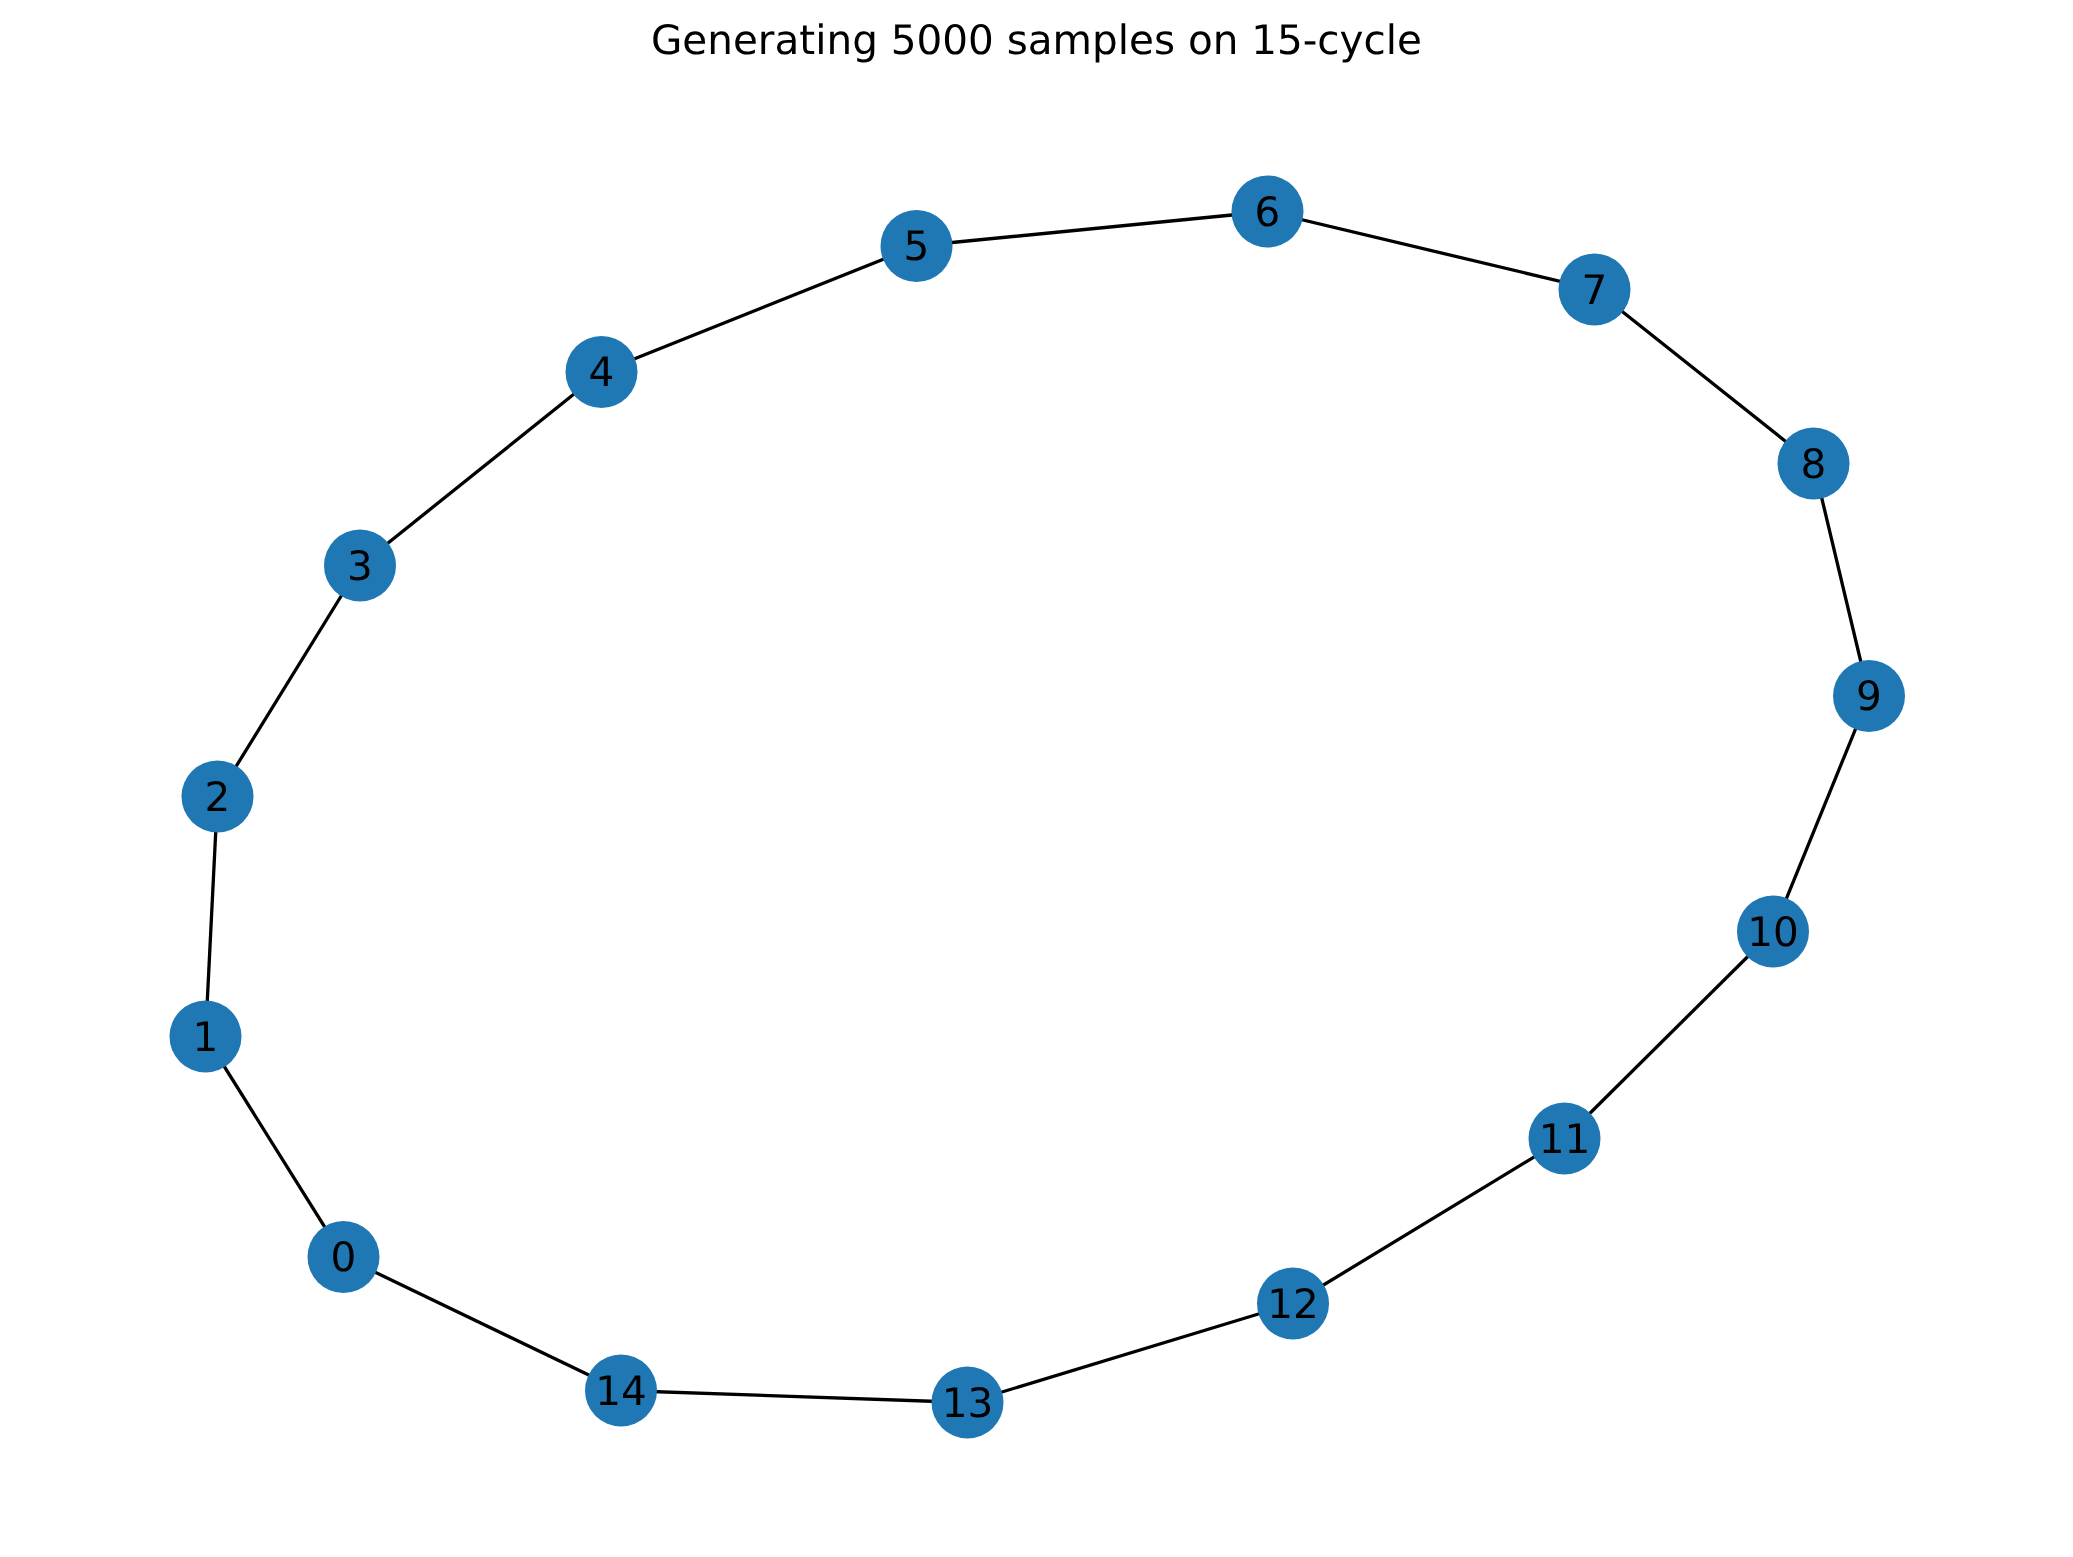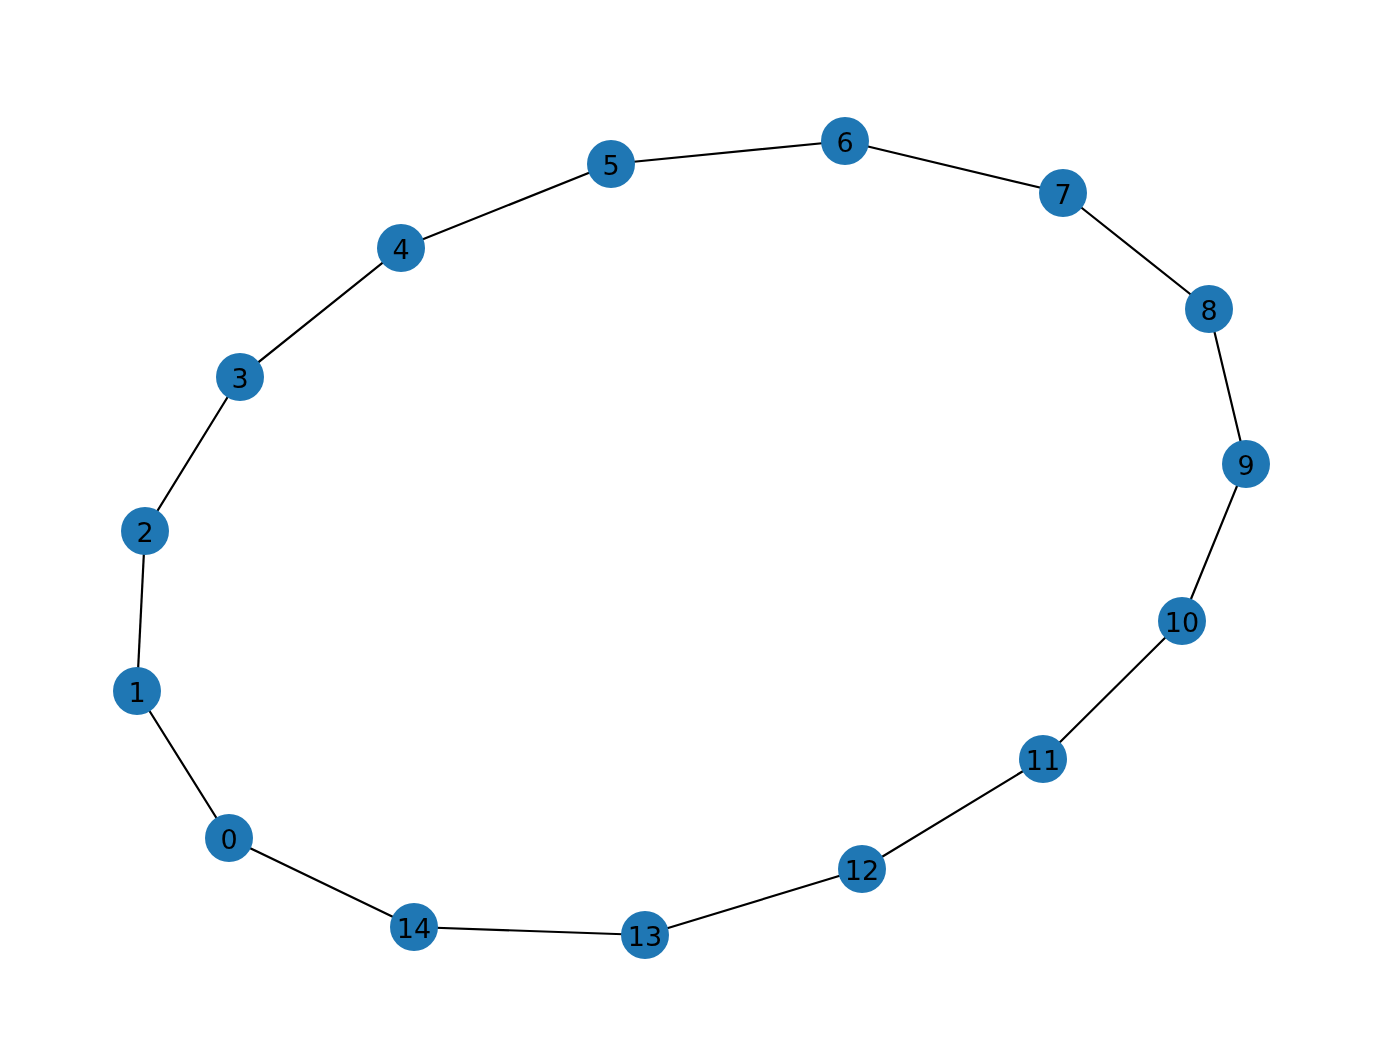--- a/index.html
+++ b/index.html
@@ -56,20 +56,21 @@
     text-anchor: middle;
     dominant-baseline: central;
     pointer-events: none;
   }
 </style>
 </head>
 <body>
 
 <div id="figure">
 
+  <div id="figure-title">Generating 5000 samples on 15-cycle</div>
 
   <svg id="graph-canvas" viewBox="0 0 1382 1038" xmlns="http://www.w3.org/2000/svg">
     <g id="edges-layer">
         <line x1="229" y1="838" x2="137" y2="691" class="graph-edge" stroke="#000000" stroke-width="2.2"></line>
         <line x1="137" y1="691" x2="145" y2="531" class="graph-edge" stroke="#000000" stroke-width="2.2"></line>
         <line x1="145" y1="531" x2="240" y2="377" class="graph-edge" stroke="#000000" stroke-width="2.2"></line>
         <line x1="240" y1="377" x2="401" y2="248" class="graph-edge" stroke="#000000" stroke-width="2.2"></line>
         <line x1="401" y1="248" x2="611" y2="164" class="graph-edge" stroke="#000000" stroke-width="2.2"></line>
         <line x1="611" y1="164" x2="845" y2="141" class="graph-edge" stroke="#000000" stroke-width="2.2"></line>
         <line x1="845" y1="141" x2="1063" y2="193" class="graph-edge" stroke="#000000" stroke-width="2.2"></line>

